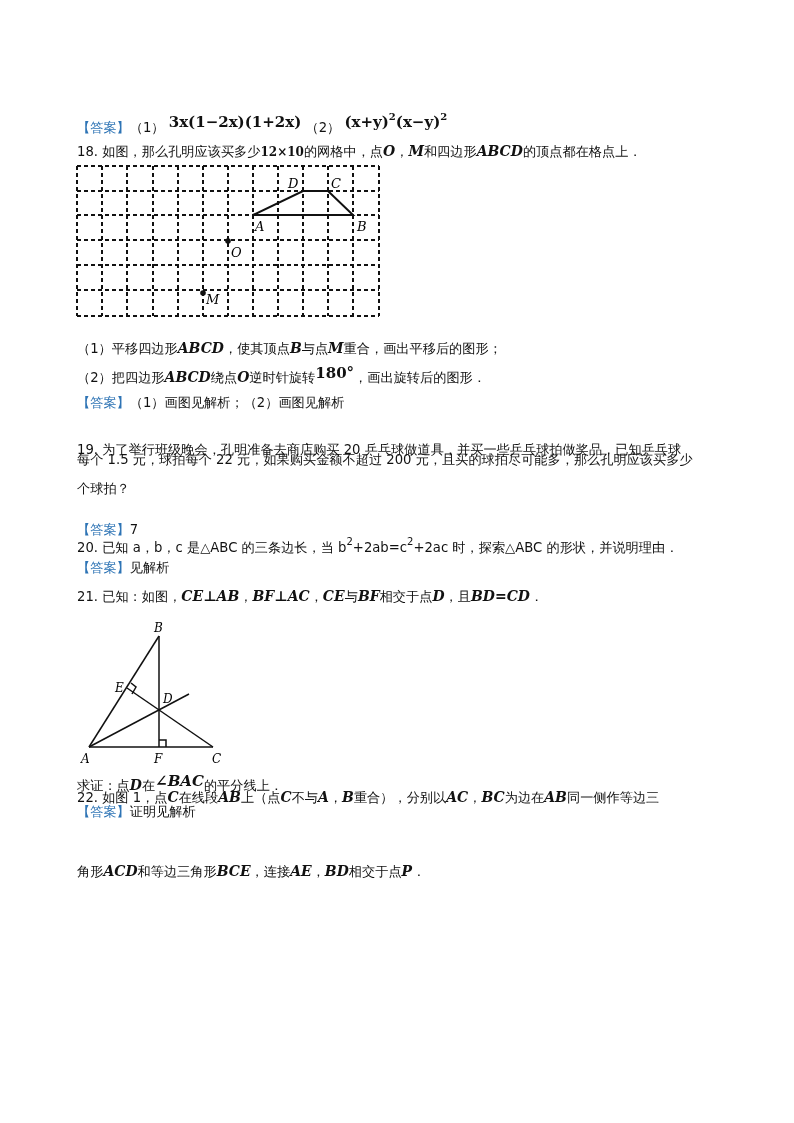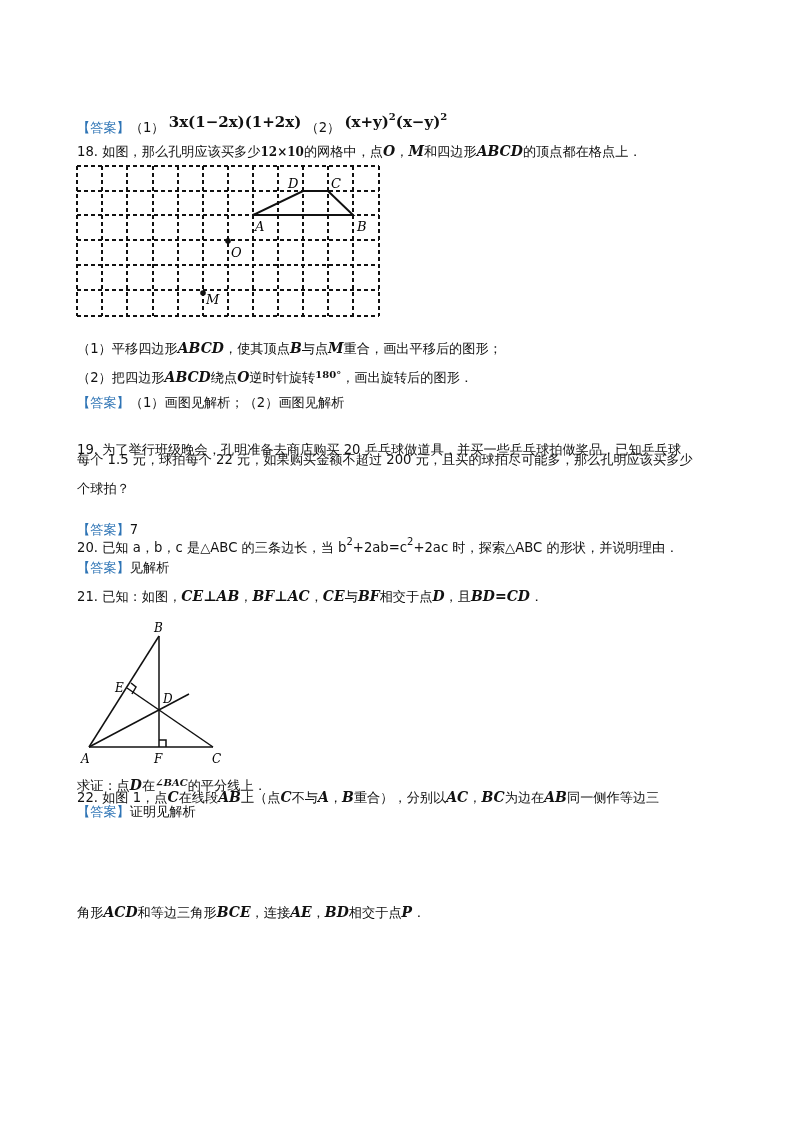--- a/index.html
+++ b/index.html
@@ -3,21 +3,21 @@
 <meta charset="utf-8">
 <style>
   html, body { margin:0; padding:0; background:#ffffff; }
   body { width:794px; height:1123px; position:relative; overflow:hidden;
          font-family:"DejaVu Sans", sans-serif; color:#111; font-size:13px; }
   .line { position:absolute; left:77px; white-space:nowrap; line-height:20px; font-size:13.2px;text-align:right; }
   .ans-tag { color:#2E74B5; }
   .m { font-family:"DejaVu Serif", serif; font-weight:bold; font-style:italic; font-size:14px; }
   .mb { font-family:"DejaVu Serif", serif; font-weight:bold; font-size:12px; }
   .sup { font-size:10px; vertical-align:7px; }
-  .small { font-size:10px; }
+  .small { font-size:15px; }
   .formula { font-family:"DejaVu Serif", serif; font-weight:bold; font-size:15px; position:relative; top:-5px; }
   svg text { font-family:"DejaVu Serif", serif; font-style:italic; }
 </style>
 </head>
 <body>
 
 <div class="line" style="top:112px;">
   <span class="ans-tag">【答案】</span><span>（1）</span>
   <span class="formula">3x(1−2x)(1+2x)</span>
   <span>（2）</span>
@@ -113,15 +113,15 @@
 <div class="line" style="top:775px;">
   <span>求证：点</span><span class="m">D</span><span>在</span><span class="m small" style="position:relative;top:-4px;">∠BAC</span><span>的平分线上．</span>
 </div>
 <div class="line" style="top:802px;">
   <span class="ans-tag">【答案】</span><span>证明见解析</span>
 </div>
 
 <div class="line" style="top:787px;">
   <span>22. 如图 1，点</span><span class="m">C</span><span>在线段</span><span class="m">AB</span><span>上（点</span><span class="m">C</span><span>不与</span><span class="m">A</span><span>，</span><span class="m">B</span><span>重合），分别以</span><span class="m">AC</span><span>，</span><span class="m">BC</span><span>为边在</span><span class="m">AB</span><span>同一侧作等边三</span>
 </div>
-<div class="line" style="top:861px;margin-top:41px;">
+<div class="line" style="top:861px;">
   <span>角形</span><span class="m">ACD</span><span>和等边三角形</span><span class="m">BCE</span><span>，连接</span><span class="m">AE</span><span>，</span><span class="m">BD</span><span>相交于点</span><span class="m">P</span><span>．</span>
 </div>
 
 </body></html>

